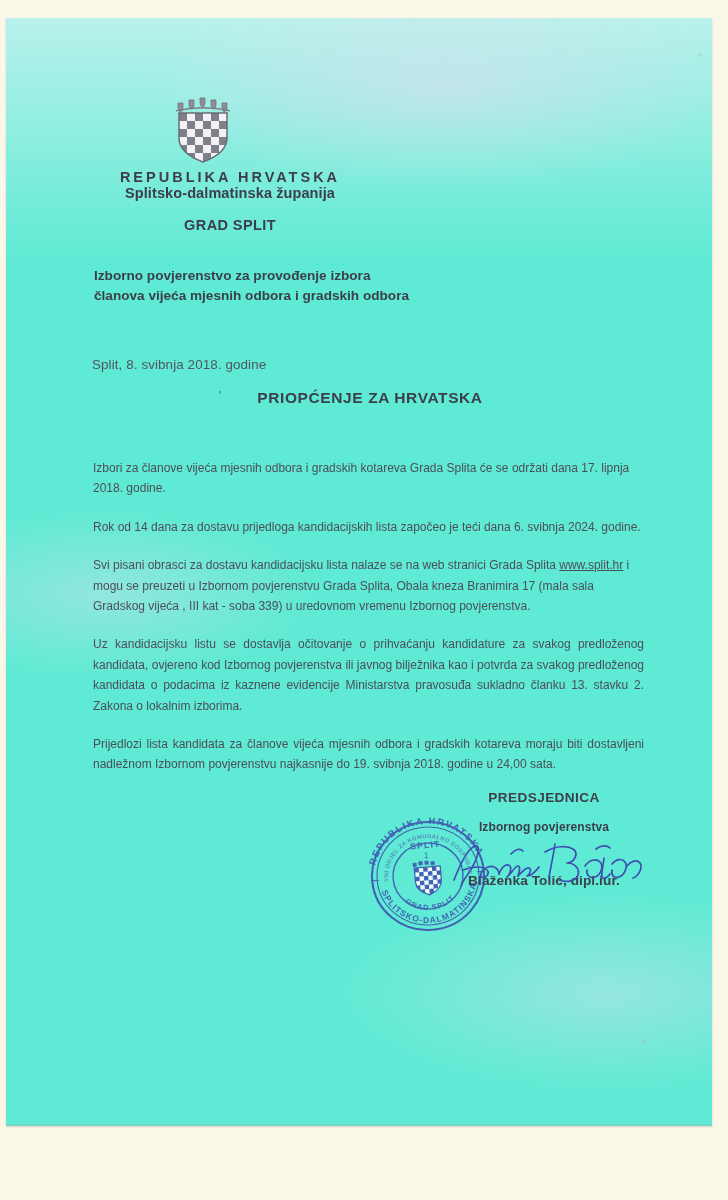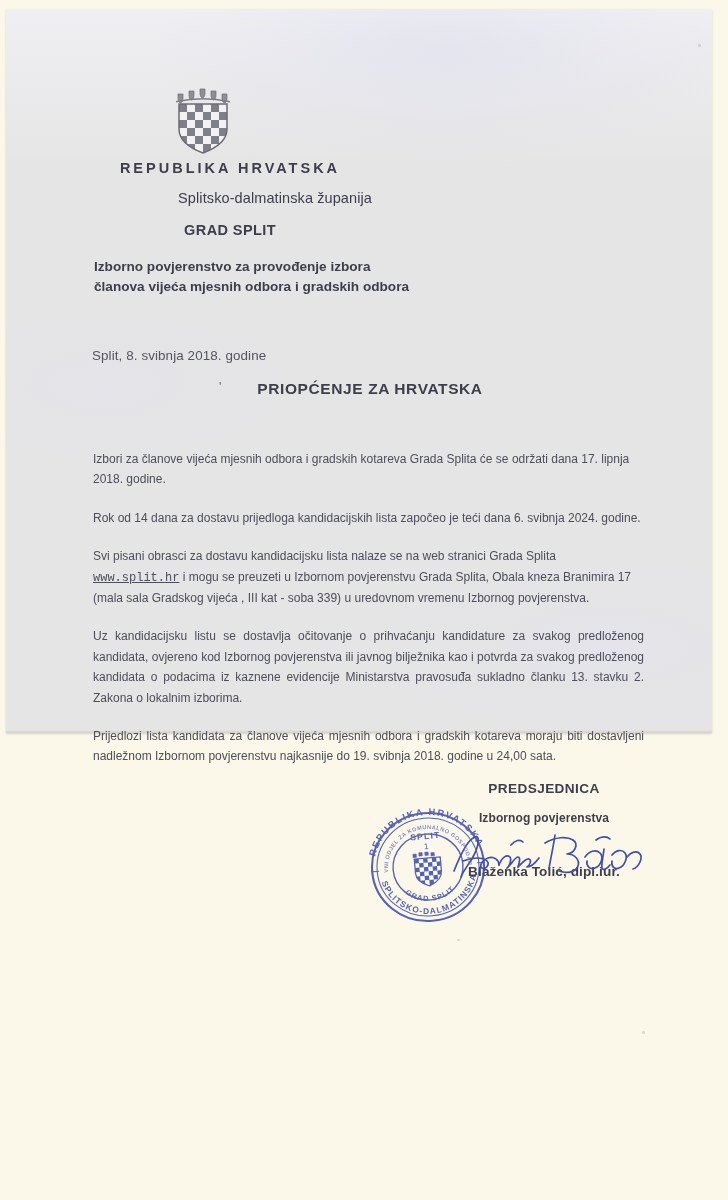--- a/index.html
+++ b/index.html
@@ -18,24 +18,24 @@
   
   #scan-bed {
     position: relative;
     width: 728px;
     height: 1200px;
     background: #fcf8e9;
   }
   #page-sheet {
     position: absolute;
     left: 6px;
-    top: 9px;
+    top: 18px;
     width: 706px;
-    height: 724px;
-    background: #e5e5e5;
+    height: 1108px;
+    background: #5eead4;
     box-shadow: 0 1px 2px rgba(120,118,100,0.28);
   }
   
   #page-sheet::before {
     content: "";
     position: absolute;
     inset: 0;
     pointer-events: none;
     background:
       radial-gradient(ellipse 420px 150px at 62% 6%, rgba(222,222,238,0.55), rgba(255,255,255,0) 70%),
@@ -75,26 +75,24 @@
     text-align: center;
     color: #3f414e;
   }
   #republic-line {
     font-size: 14.5px;
     font-weight: bold;
     letter-spacing: 3.0px;
     color: #3c3e4b;
   }
   #county-line {
-    margin-top: 14px;
     font-size: 14.5px;
-    font-weight: normal;
+    font-weight: bold;
     letter-spacing: 0.1px;
     color: #3c3e4b;
-    text-align: right;
   }
   #city-line {
     margin-top: 16px;
     font-size: 14.5px;
     font-weight: bold;
     letter-spacing: 0.4px;
     color: #3c3e4b;
   }
 
   #committee-block {
@@ -156,21 +154,20 @@
     margin: 0 0 18px 0;
   }
   #body-copy p.justify {
     text-align: justify;
     text-justify: inter-word;
   }
   #body-copy p:last-child { margin-bottom: 8px; }
   .weblink {
     text-decoration: underline;
     color: #4c4e59;
-    font-family: Liberation Mono, monospace;
   }
 
   
   #signature-block {
     position: absolute;
     left: 430px;
     top: 772px;
     width: 216px;
     text-align: center;
     color: #3c3e4b;

